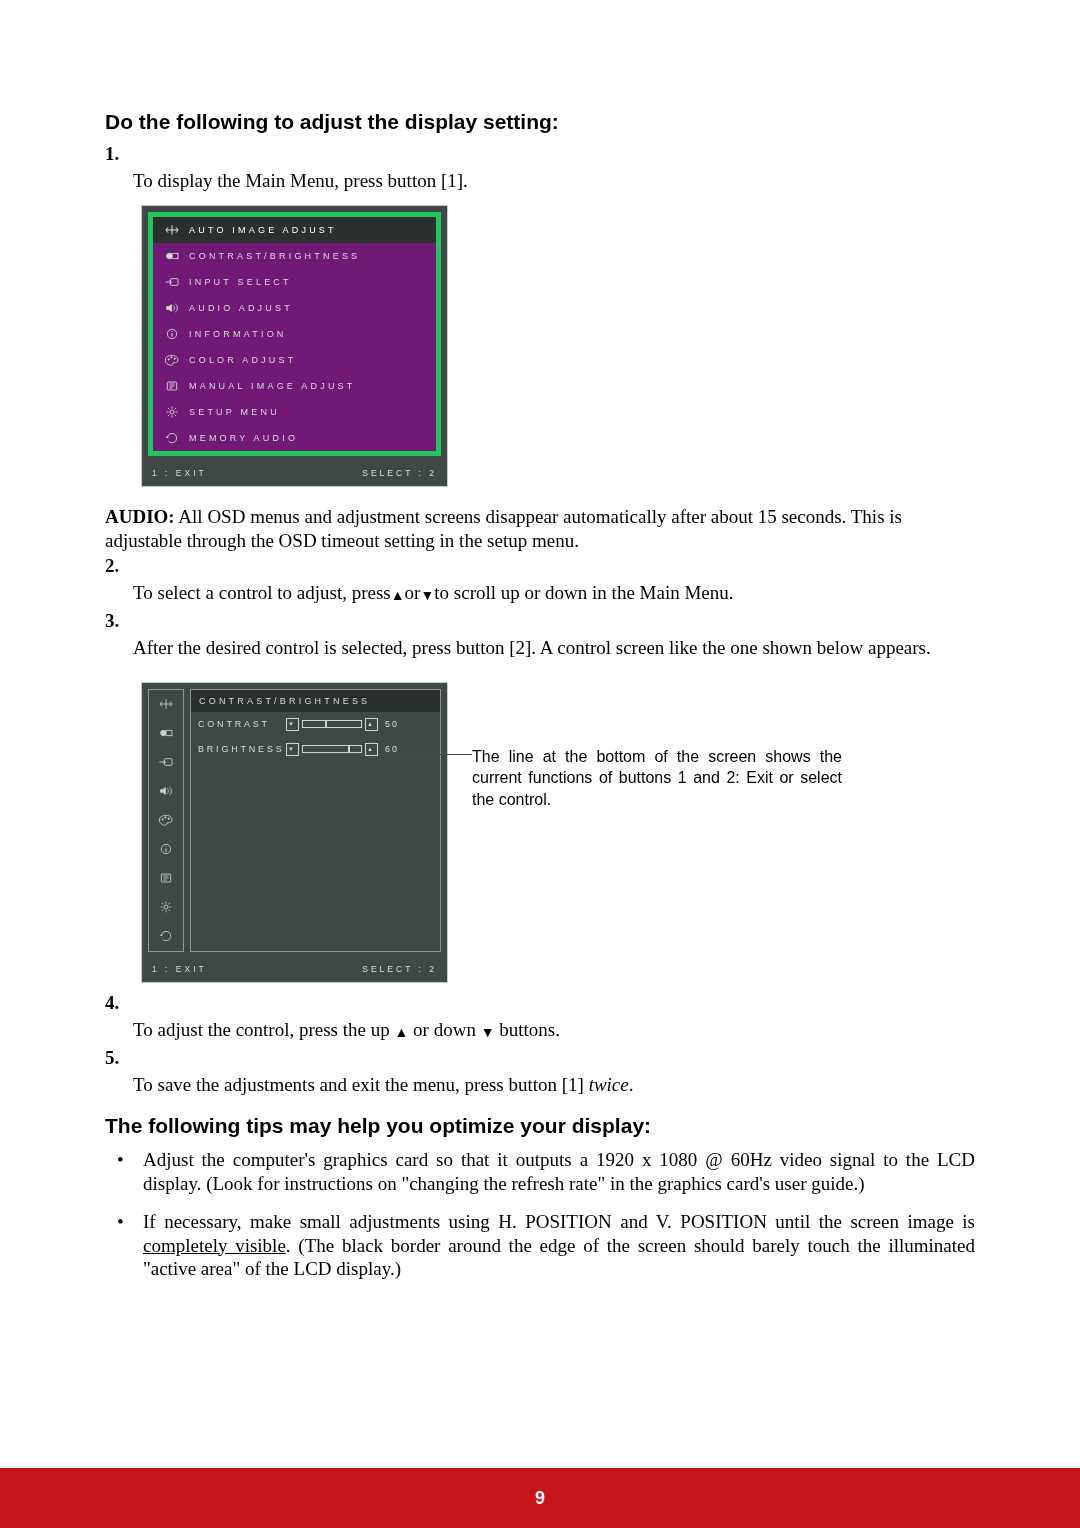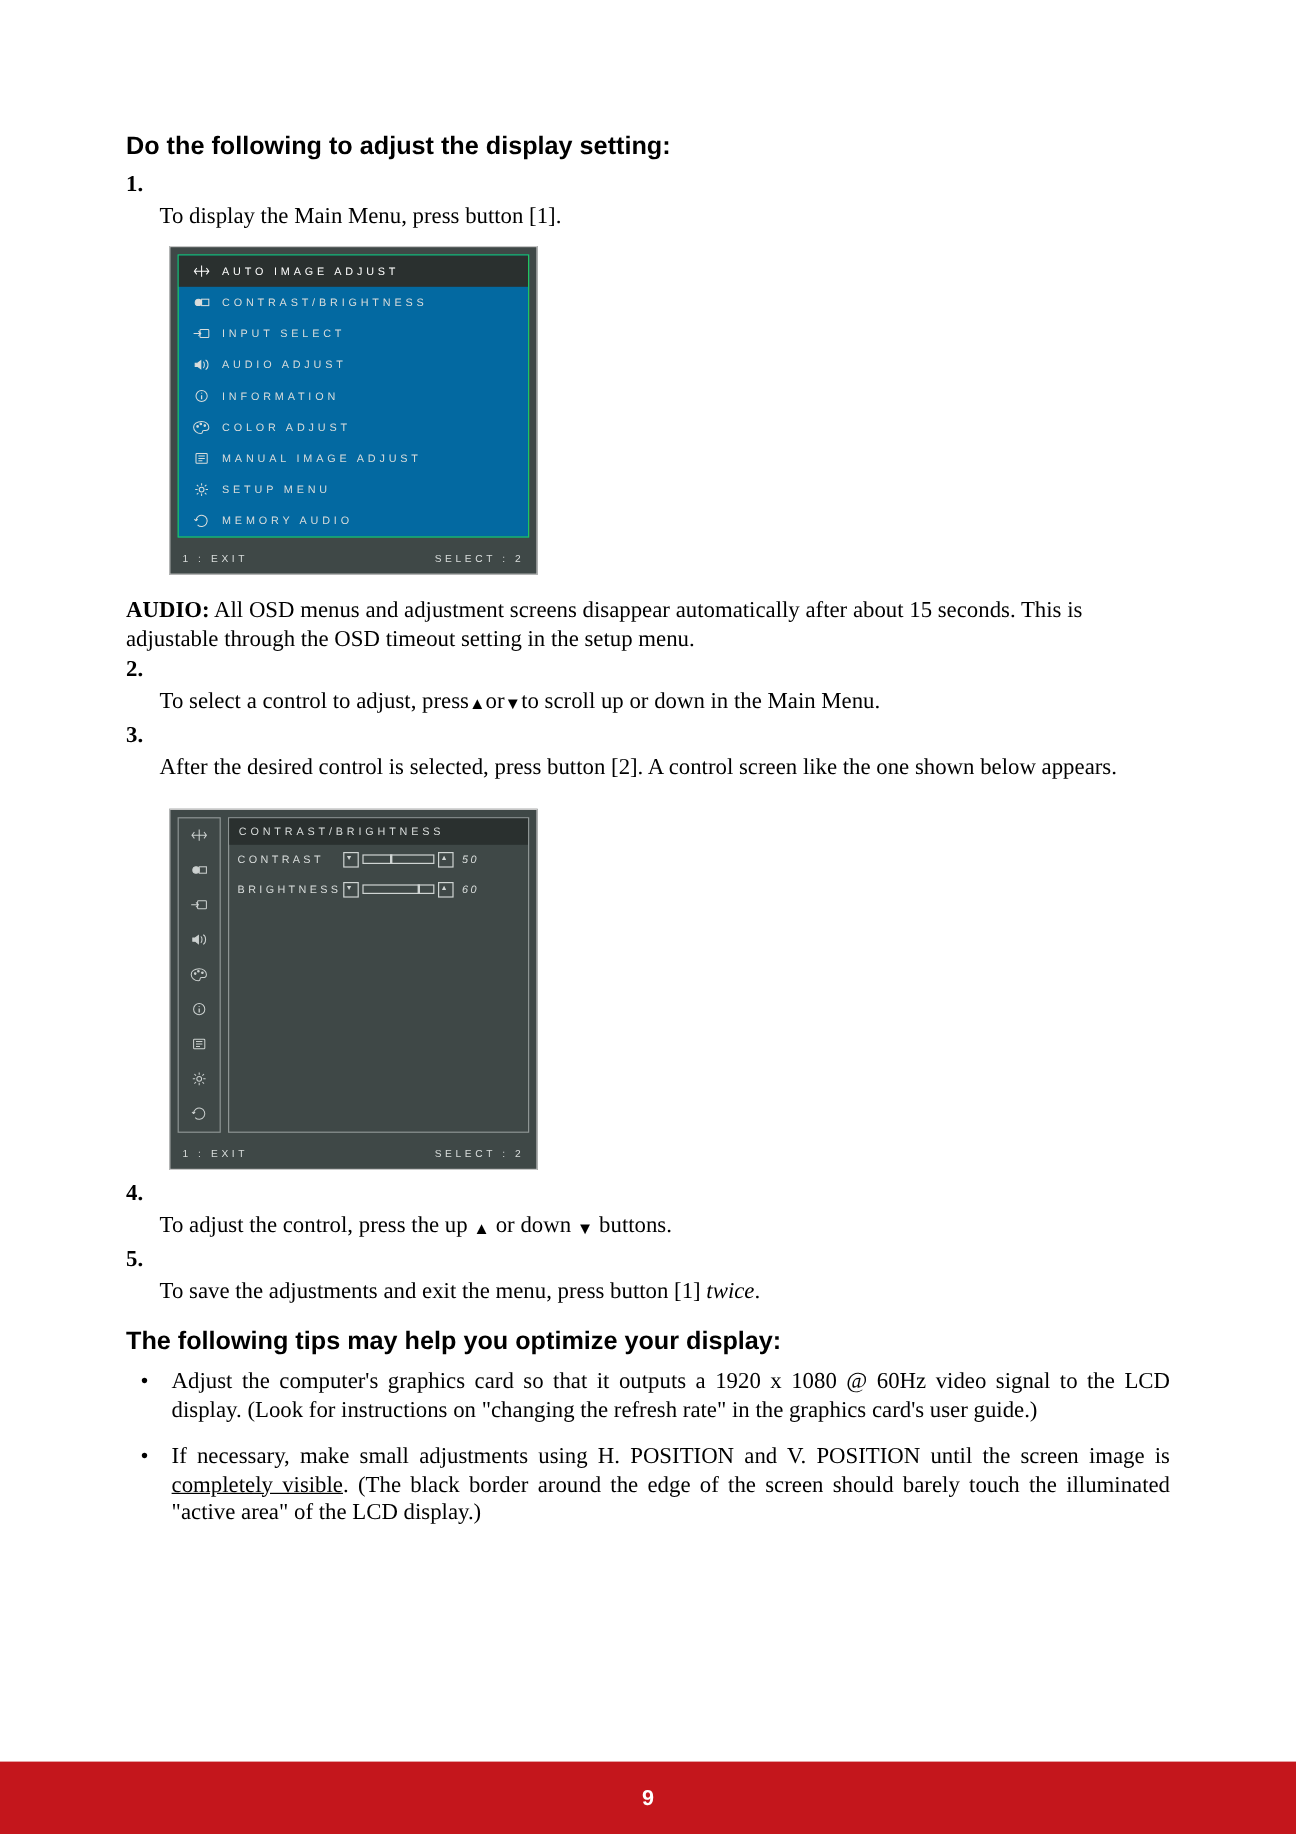--- a/index.html
+++ b/index.html
@@ -40,22 +40,22 @@
   .osd {
     width: 305px;
     background: #3f4847;
     border: 1px solid #c7c7c7;
     margin: 12px 0 18px 36px;
     font-family: Arial, Helvetica, sans-serif;
   }
   .osd.second { margin-top: 18px; margin-bottom: 8px; }
   .osd-inner {
     margin: 6px;
-    border: 1px solid #22c55e;
-    background: #0369a1;
+    border: 5px solid #22c55e;
+    background: #701a75;
   }
   .osd-row {
     display: flex;
     align-items: center;
     color: #d9dddc;
     font-size: 9px;
     letter-spacing: 3.2px;
     padding: 6px 8px 6px 8px;
   }
   .osd-row.selected { background: #2a302f; color: #fff; }
@@ -114,21 +114,20 @@
     color: #d9dddc;
     font-size: 9px;
     letter-spacing: 3px;
     padding: 6px 7px;
   }
   .osd2-lbl { width: 88px; letter-spacing: 2.8px; }
   .osd2-ctrl {
     display: flex;
     align-items: center;
     gap: 3px;
-    font-style: italic;
   }
   .tri-btn {
     width: 11px; height: 11px;
     border: 1px solid #cfd4d3;
     display: inline-flex;
     align-items: center;
     justify-content: center;
     font-size: 6px;
     color: #cfd4d3;
   }
@@ -396,20 +395,24 @@
                 </div>
               </div>
             </div>
         </div>
       </div>
       <div class="osd-footer" style="margin-top:6px;">
         <span>1 : EXIT</span>
         <span>SELECT : 2</span>
       </div>
     </div>
+    <div class="callout">
+      <div class="callout-line"></div>
+      <span>The line at the bottom of the screen shows the current functions of buttons 1 and 2: Exit or select the control.</span>
+    </div>
   </div>
 
   <div class="step">
     <div class="step-num">4.</div>
     <div class="step-text">
       <span>To adjust the control, press the up </span><span class="tri">▲</span><span> or down </span><span class="tri">▼</span><span> buttons.</span>
     </div>
   </div>
 
   <div class="step">

